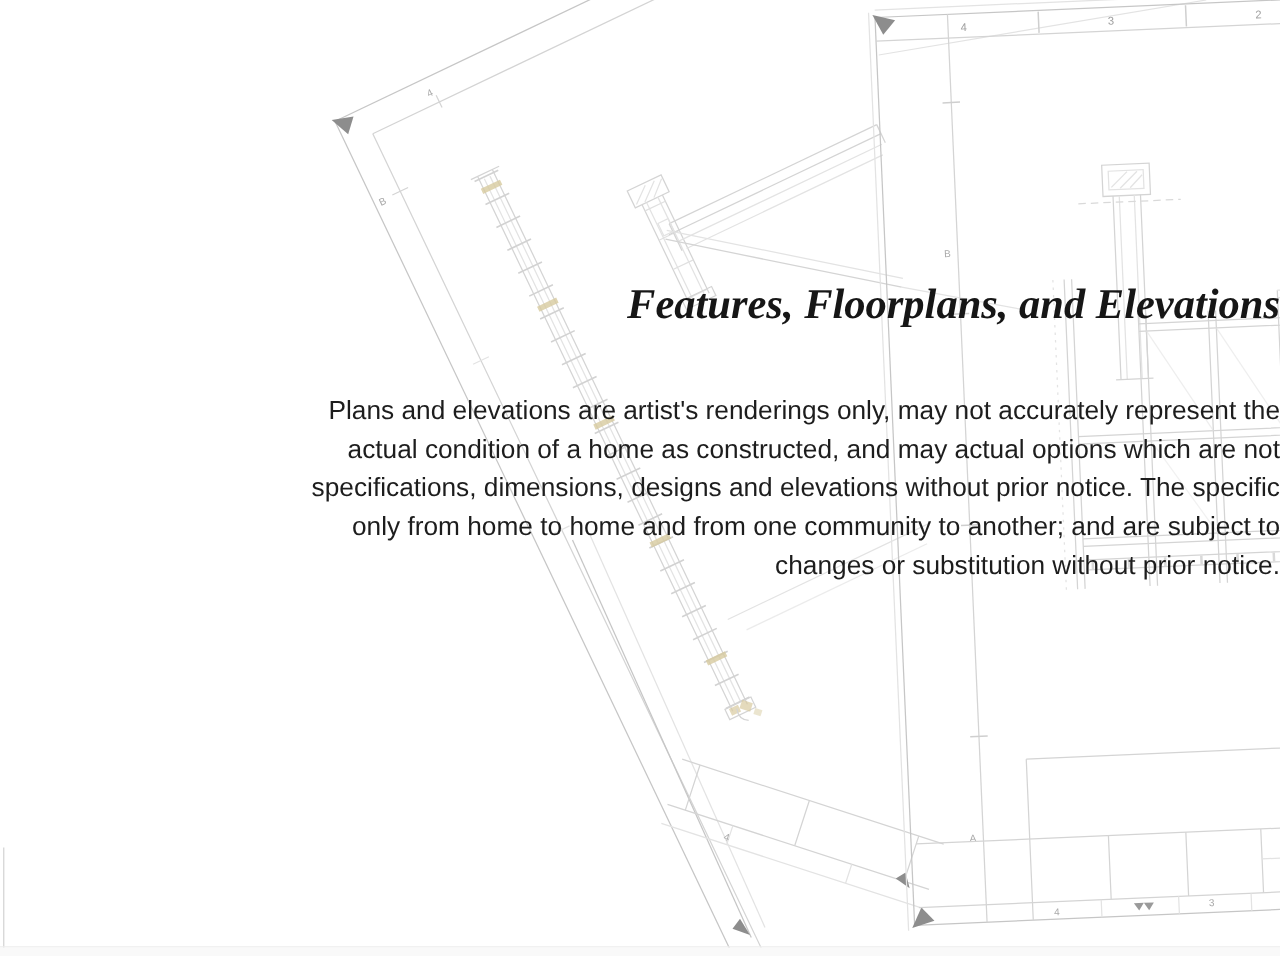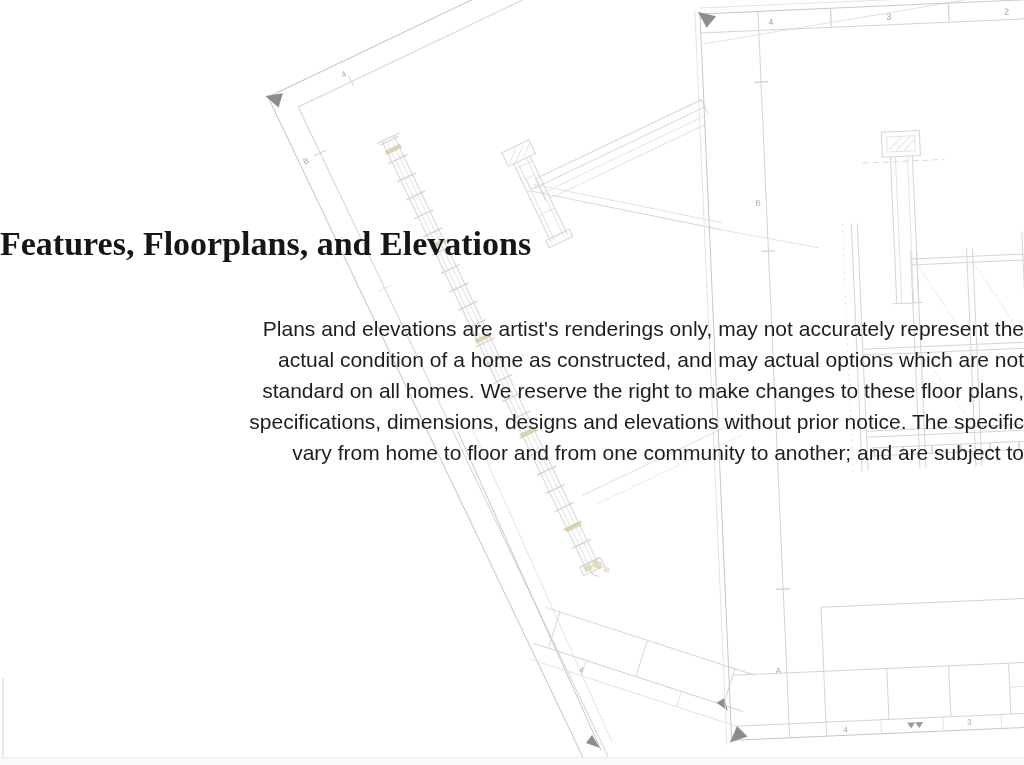--- a/index.html
+++ b/index.html
@@ -9,22 +9,22 @@
   
   .ln  {stroke:#d4d4d4;stroke-width:1;fill:none;}
   .ln2 {stroke:#c6c6c6;stroke-width:1;fill:none;}
   .lnf {stroke:#e3e3e3;stroke-width:1;fill:none;}
   .dash{stroke:#d9d9d9;stroke-width:1;fill:none;stroke-dasharray:6 4;}
   .arrow{fill:#8d8d8d;stroke:none;}
   .ticktext{font-family:"Liberation Sans",sans-serif;font-size:9px;fill:#a0a0a0;}
   .ticktext-s{font-family:"Liberation Sans",sans-serif;font-size:8px;fill:#a8a8a8;}
   
   .content{position:absolute;left:0;top:0;width:1024px;}
-  .title{position:absolute;top:225px;left:0;width:1024px;margin:0;text-align:left;
-         font-family:"Liberation Serif",serif;font-weight:700;font-size:34px;color:#161616;}
+  .title{position:absolute;top:225px;left:0;width:1024px;margin:0;text-align:right;
+         font-family:"Liberation Serif",serif;font-weight:700;font-size:34px;color:#161616;font-style:italic;}
   .disclaimer{position:absolute;top:313px;left:0;width:1024px;text-align:right;
               font-size:21px;line-height:31px;color:#1d1d1d;}
   .disclaimer .line{white-space:nowrap;}
 </style>
 </head>
 <body>
 
 <div class="page">
 
   <svg class="bp" width="1024" height="765" viewBox="0 0 1024 765">
@@ -179,19 +179,19 @@
       <rect x="0" y="758" width="1024" height="7" fill="#f9f9f9"></rect>
     </g>
   </svg>
 
   <div class="content">
     <h1 class="title">Features, Floorplans, and Elevations</h1>
 
     <div class="disclaimer">
       <div class="line">Plans and elevations are artist's renderings only, may not accurately represent the</div>
       <div class="line">actual condition of a home as constructed, and may actual options which are not</div>
-      <div class="line">standard on all homes. We reserve the right to make changes to these floor plans,</div>
       <div class="line">specifications, dimensions, designs and elevations without prior notice. The specific</div>
-      <div class="line">vary from home to floor and from one community to another; and are subject to</div>
+      <div class="line">only from home to home and from one community to another; and are subject to</div>
+      <div class="line">changes or substitution without prior notice.</div>
     </div>
   </div>
 
 </div>
 
 </body></html>

